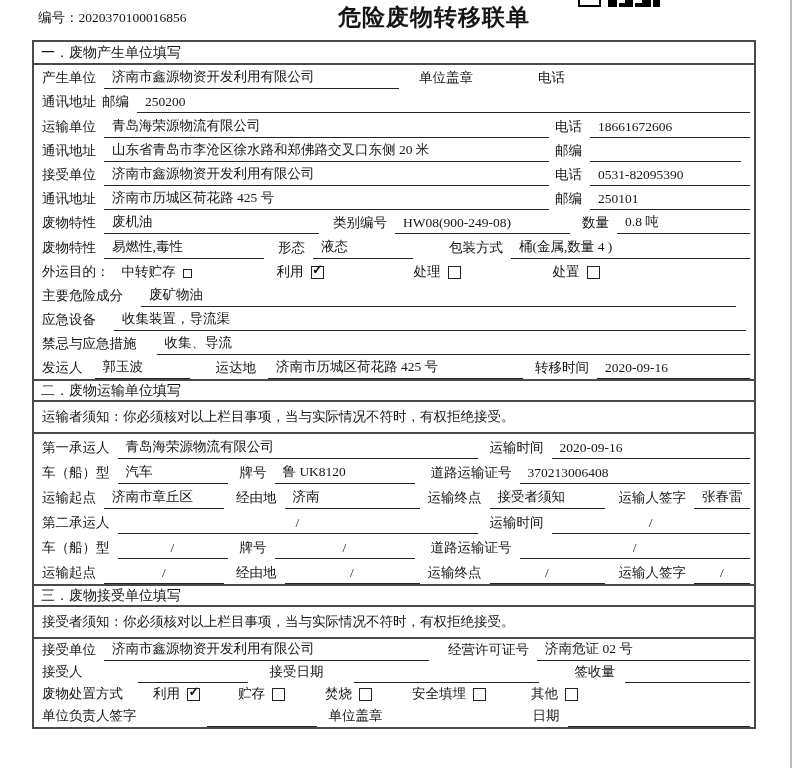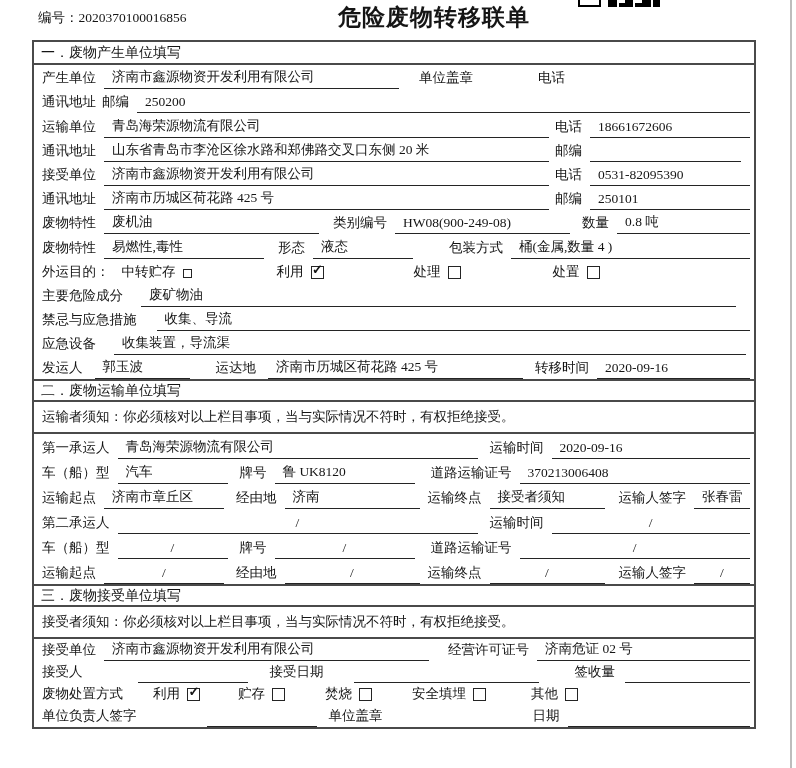--- a/index.html
+++ b/index.html
@@ -130,26 +130,26 @@
         <span class="lb" style="margin-left:92px">处置</span>
         <span class="cb">
             <span class="mk"></span>
           </span>
       </div>
       <div class="row">
         <span class="lb">主要危险成分</span>
         <span class="ul fx" style="margin-left:18px;margin-right:14px">废矿物油</span>
       </div>
       <div class="row">
+        <span class="lb">应急设备</span>
+        <span class="ul fx" style="margin-left:18px;margin-right:4px">收集装置，导流渠</span>
+      </div>
+      <div class="row">
         <span class="lb">禁忌与应急措施</span>
         <span class="ul fx" style="margin-left:20px">收集、导流</span>
-      </div>
-      <div class="row">
-        <span class="lb">应急设备</span>
-        <span class="ul fx" style="margin-left:18px;margin-right:4px">收集装置，导流渠</span>
       </div>
       <div class="row">
         <span class="lb">发运人</span>
         <span class="ul" style="margin-left:12px;width:95px">郭玉波</span>
         <span class="lb" style="margin-left:26px">运达地</span>
         <span class="ul" style="margin-left:12px;width:255px">济南市历城区荷花路 425 号</span>
         <span class="lb" style="margin-left:12px">转移时间</span>
         <span class="ul fx">2020-09-16</span>
       </div>
     </div>

